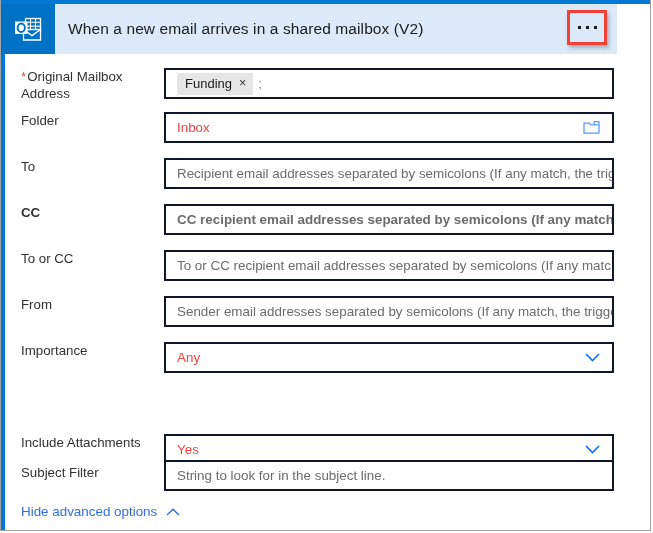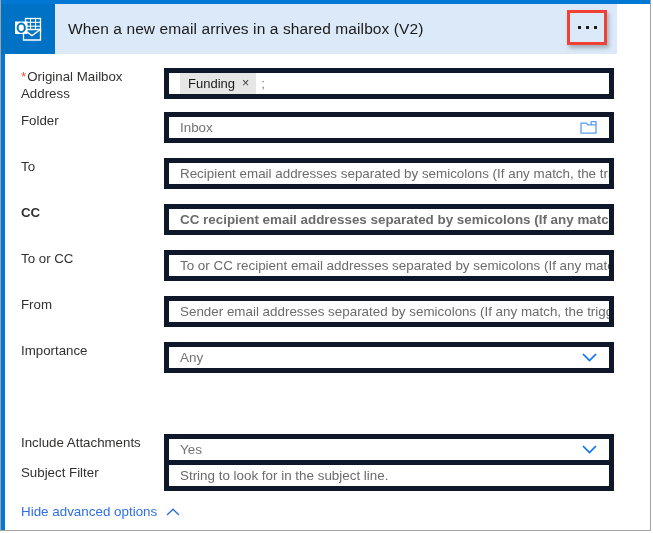--- a/index.html
+++ b/index.html
@@ -133,31 +133,31 @@
     margin-right: 1px;
   }
 
   .field {
     position: absolute;
     left: 159px;
     top: 0;
     width: 450px;
     height: 31px;
     box-sizing: border-box;
-    border: 5px solid #0f172a;
+    border: 2px solid #0f172a;
     background: #ffffff;
     display: flex;
     align-items: center;
     overflow: hidden;
   }
 
   .field-text {
     padding-left: 11px;
     font-size: 13.4px;
-    color: #737373;
+    color: #ef4444;
     white-space: nowrap;
     overflow: hidden;
   }
   .field-text.placeholder { color: #6b6b6b; }
 
   
   .chip {
     margin-left: 11px;
     background: #e6e6e6;
     color: #1b1b1b;

